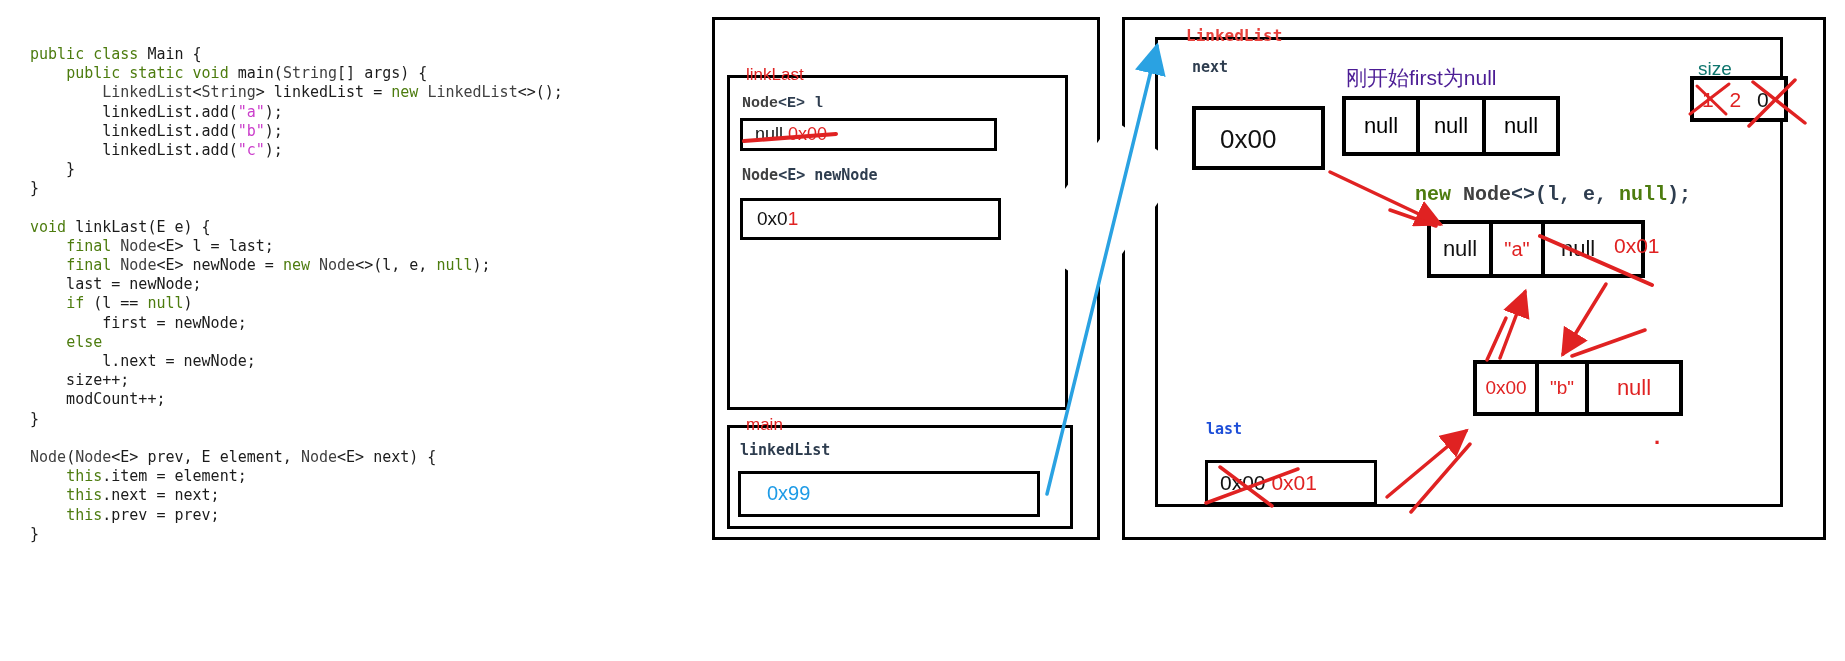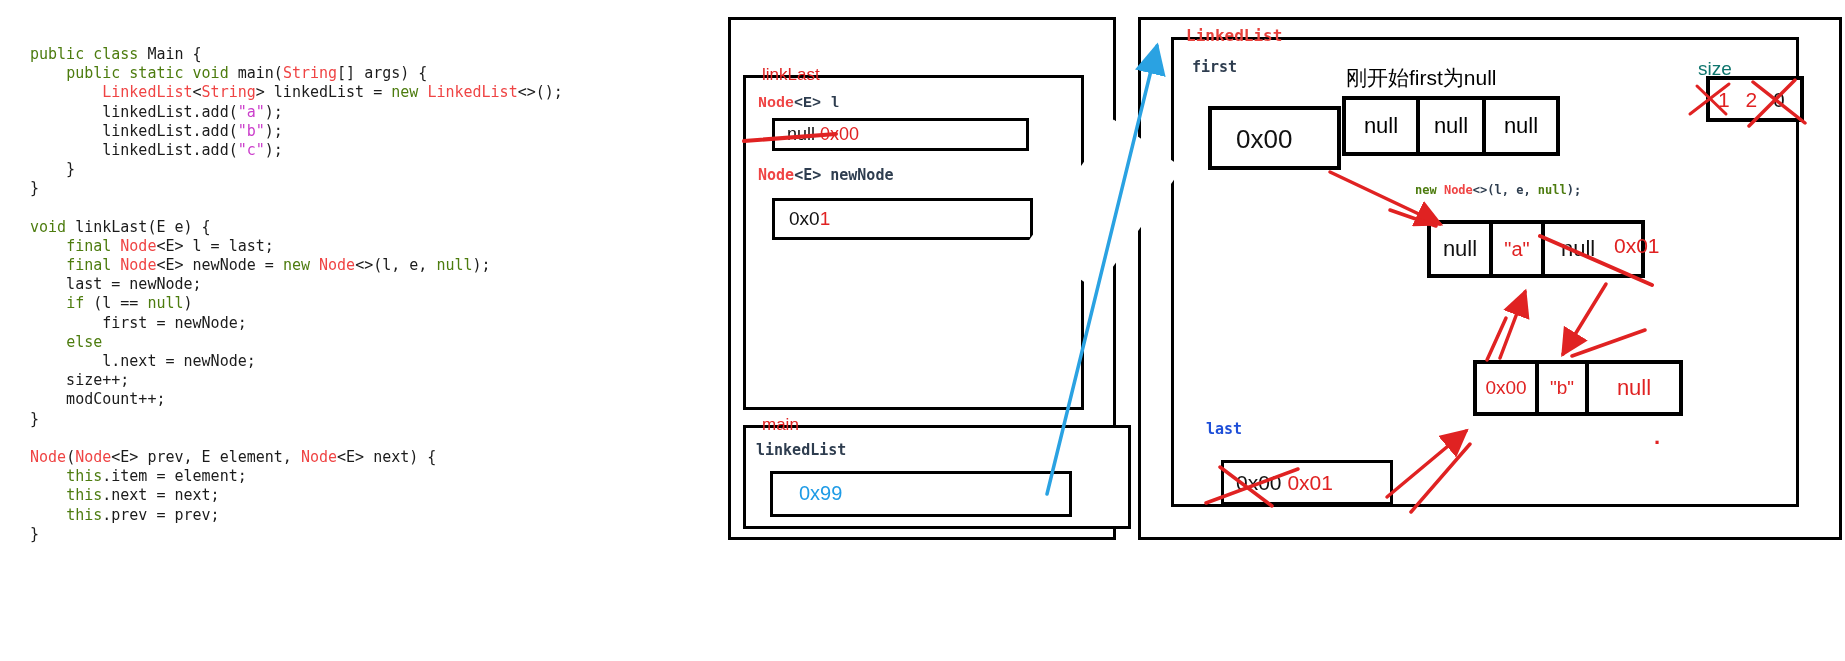--- a/index.html
+++ b/index.html
@@ -1,22 +1,22 @@
 <!DOCTYPE html>
 <html><head>
 <meta charset="utf-8">
 <style>
   html,body{margin:0;padding:0;background:#fff;}
   #screen{position:relative;width:1845px;height:661px;background:#fff;overflow:hidden;
           font-family:"Liberation Sans",sans-serif;}
-  .box{position:absolute;border:3px solid #000;background:#fff;box-sizing:border-box;margin-left:16px;}
+  .box{position:absolute;border:3px solid #000;background:#fff;box-sizing:border-box;}
   .box4{border-width:4px;}
   
   .tok-k{color:#4d7c0f;}   
-  .tok-t{color:#ef4444;}   
+  .tok-t{color:#404040;}   
   .tok-s{color:#cb3ecb;}   
   .tok-p{color:#1b1b1b;}   
   .tok-d{color:#2e3d4f;}   
   .tok-r{color:#e02222;}   
   .tok-b{color:#111;}      
   .tok-u{color:#1e9be6;}   
   #code{position:absolute;left:30px;top:30px;font-family:"DejaVu Sans Mono",monospace;
         font-size:15px;line-height:19.2px;white-space:pre;}
   .code-line{height:19.2px;}
   .mono{font-family:"DejaVu Sans Mono",monospace;font-weight:bold;}
@@ -43,51 +43,51 @@
     <div class="decl mono" style="left:12px;top:17px;font-family:Liberation Mono, monospace;"><span class="tok-t">Node</span><span class="tok-d">&lt;E&gt; l</span></div>
     <div class="box" style="left:10px;top:40px;width:257px;height:33px;font-size:18px;padding:3px 0 0 12px;">
       <span class="vtext"><span class="tok-b">null</span><span class="tok-r">   0x00</span></span>
     </div>
     <div class="decl mono" style="left:12px;top:88px;"><span class="tok-t">Node</span><span class="tok-d">&lt;E&gt; newNode</span></div>
     <div class="box" style="left:10px;top:120px;width:261px;height:42px;font-size:19px;padding:7px 0 0 14px;">
       <span class="vtext"><span class="tok-b">0x0</span><span class="tok-r">1</span></span>
     </div>
   </div>
 
-  <div class="box" style="left:727px;top:425px;width:388px;height:104px;">
+  <div class="box" style="left:727px;top:425px;width:346px;height:104px;">
     <div class="frame-label" style="left:16px;top:-13px;">main</div>
     <div class="decl mono" style="left:10px;top:13px;"><span class="tok-d">linkedList</span></div>
     <div class="box" style="left:8px;top:43px;width:302px;height:46px;font-size:20px;padding:8px 0 2px 26px;">
       <span class="vtext"><span class="tok-u">0x99</span></span>
     </div>
   </div>
 
   <div class="box" style="left:1122px;top:17px;width:704px;height:523px;"></div>
   <div class="box" style="left:1155px;top:37px;width:628px;height:470px;"></div>
   <div class="lbl mono" style="left:1186px;top:26px;font-size:16px;color:#e8413c;">LinkedList</div>
 
-  <div class="lbl mono" style="left:1192px;top:58px;font-size:15px;color:#2e3d4f;">first</div>
+  <div class="lbl mono" style="left:1192px;top:58px;font-size:15px;color:#2e3d4f;">next</div>
   <div class="box box4" style="left:1192px;top:106px;width:133px;height:64px;font-size:26px;color:#111;padding:14px 0 0 24px;">
     <span>0x00</span>
   </div>
 
-  <div class="lbl" style="left:1346px;top:64px;font-size:21px;color:#000000;">刚开始first为null</div>
+  <div class="lbl" style="left:1346px;top:64px;font-size:21px;color:#4c1d95;">刚开始first为null</div>
 
   <div class="cells" style="left:1342px;top:96px;width:218px;height:60px;">
     <div class="cell" style="width:70px;font-size:22px;">null</div>
     <div class="cell" style="width:66px;font-size:22px;">null</div>
     <div class="cell" style="flex:1;font-size:22px;">null</div>
   </div>
 
   <div class="lbl" style="left:1698px;top:58px;font-size:19px;color:#0f766e;z-index:6;">size</div>
   <div class="box box4" style="left:1690px;top:76px;width:98px;height:46px;font-size:21px;padding:8px 0 0 8px;word-spacing:10px;">
     <span><span class="tok-r">1 </span><span class="tok-r">2 </span><span class="tok-b">0</span></span>
   </div>
 
-  <div class="lbl mono" style="left:1415px;top:183px;font-size:12px;"><span class="tok-k">new</span><span class="tok-d"> </span><span class="tok-t">Node</span><span class="tok-d">&lt;&gt;(l, e, </span><span class="tok-k">null</span><span class="tok-d">);</span></div>
+  <div class="lbl mono" style="left:1415px;top:183px;font-size:20px;font-family:Liberation Mono, monospace;"><span class="tok-k">new</span><span class="tok-d"> </span><span class="tok-t">Node</span><span class="tok-d">&lt;&gt;(l, e, </span><span class="tok-k">null</span><span class="tok-d">);</span></div>
 
   <div class="cells" style="left:1427px;top:220px;height:58px;">
     <div class="cell" style="width:58px;font-size:22px;">
         <span class="tok-b">null</span>
       </div>
     <div class="cell" style="width:52px;font-size:20px;">
         <span class="tok-r">"a"</span>
       </div>
     <div class="cell" style="width:100px;font-size:22px;justify-content:flex-start;padding-left:16px;">
         <span class="tok-b">null</span>

